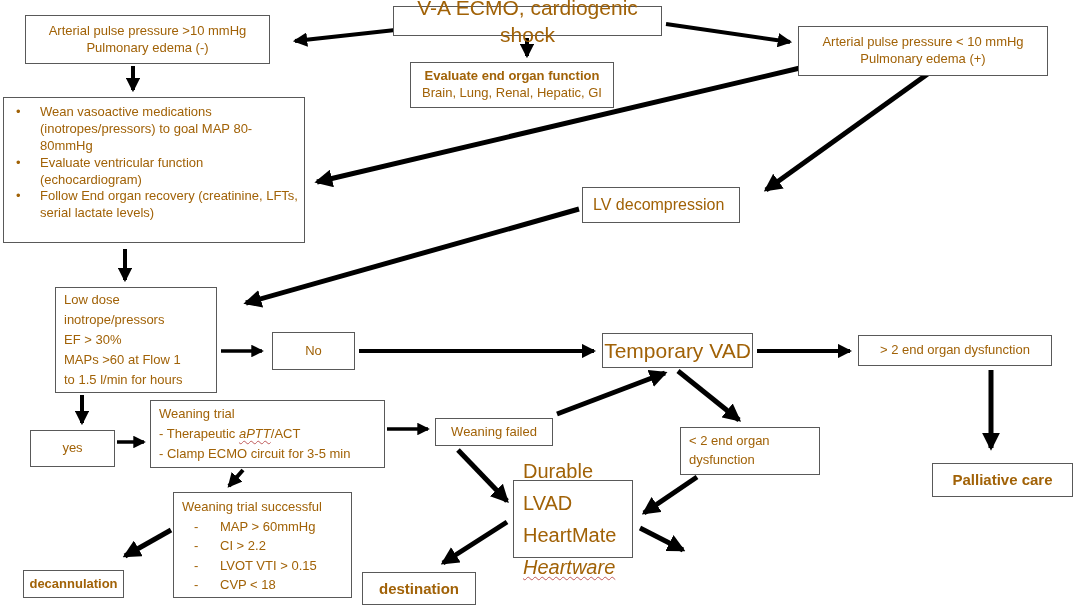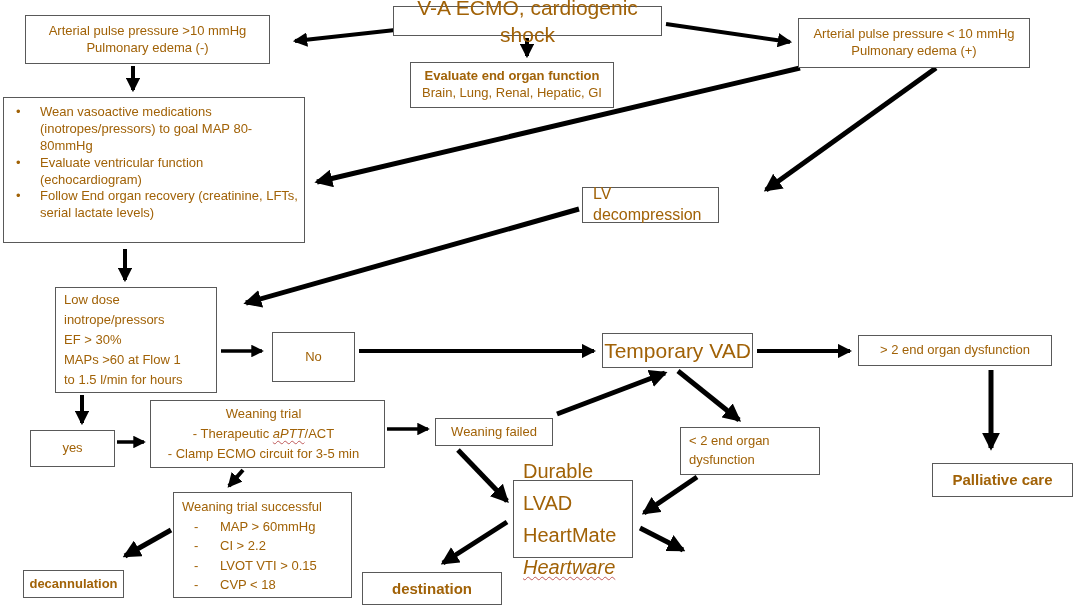--- a/index.html
+++ b/index.html
@@ -19,35 +19,35 @@
   .big{font-size:21px;}
   .mid{font-size:16px;}
   .endlabel{font-weight:bold;font-size:15px;}
   .wavy{text-decoration-line:underline;text-decoration-style:wavy;
         text-decoration-color:#bf5a5a;text-decoration-thickness:1px;text-underline-offset:2px;font-style:italic;}
 
   
   .n-pulse-gt10{left:25px;top:15px;width:245px;height:49px;}
   .n-root{left:393px;top:6px;width:269px;height:30px;}
   .n-evaluate{left:410px;top:62px;width:204px;height:46px;}
-  .n-pulse-lt10{left:798px;top:18px;width:232px;height:50px;}
+  .n-pulse-lt10{left:798px;top:26px;width:250px;height:50px;}
   .n-wean{left:3px;top:97px;width:302px;height:146px;justify-content:flex-start;padding-top:6px;}
-  .n-lv{left:582px;top:187px;width:137px;height:36px;padding-left:10px;justify-content:center;}
+  .n-lv{left:582px;top:187px;width:158px;height:36px;padding-left:10px;justify-content:center;}
   .n-lowdose{left:55px;top:287px;width:162px;height:106px;line-height:1.55;}
-  .n-no{left:272px;top:332px;width:83px;height:50px;}
+  .n-no{left:272px;top:332px;width:83px;height:38px;}
   .n-tvad{left:602px;top:333px;width:151px;height:35px;}
   .n-gt2{left:858px;top:335px;width:194px;height:31px;}
   .n-yes{left:30px;top:430px;width:85px;height:37px;}
-  .n-wt{left:150px;top:400px;width:235px;height:68px;line-height:1.55;align-items:center;}
+  .n-wt{left:150px;top:400px;width:235px;height:68px;line-height:1.55;}
   .n-wf{left:435px;top:418px;width:118px;height:28px;}
   .n-lt2{left:680px;top:427px;width:140px;height:48px;line-height:1.45;}
   .n-wts{left:173px;top:492px;width:179px;height:106px;line-height:1.5;padding-top:2px;}
   .n-decann{left:23px;top:570px;width:101px;height:28px;}
   .n-durable{left:513px;top:480px;width:120px;height:78px;font-size:20px;line-height:1.6;padding-left:9px;}
-  .n-dest{left:362px;top:572px;width:140px;height:33px;}
+  .n-dest{left:362px;top:572px;width:114px;height:33px;}
   .n-transplant{left:688px;top:540px;width:154px;height:32px;}
   .n-palliative{left:932px;top:463px;width:141px;height:34px;}
 
   
   ul.bullets{margin:0;padding:0;list-style:none;}
   ul.bullets li{display:flex;margin:0;}
   ul.bullets .bullet{flex:none;width:24px;padding-left:12px;}
   ul.bullets .btext{flex:1;padding-right:6px;}
 
   .dashrow{display:flex;}

